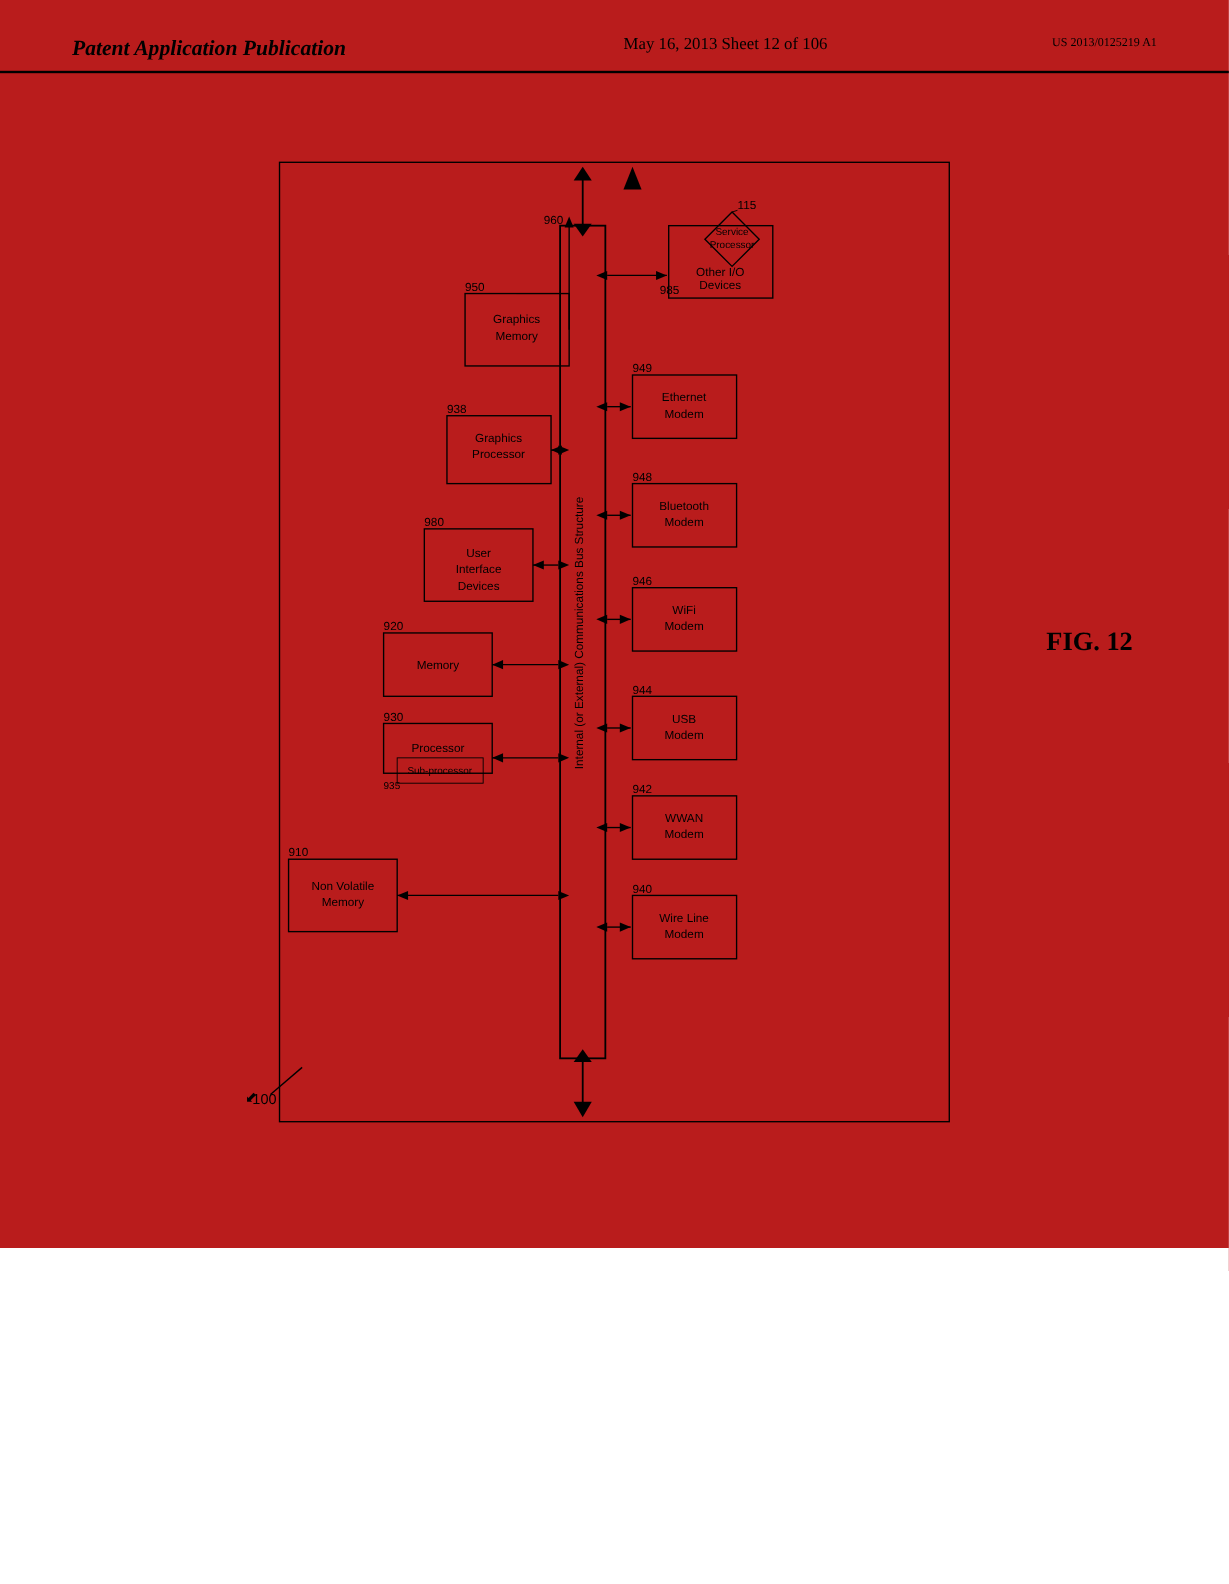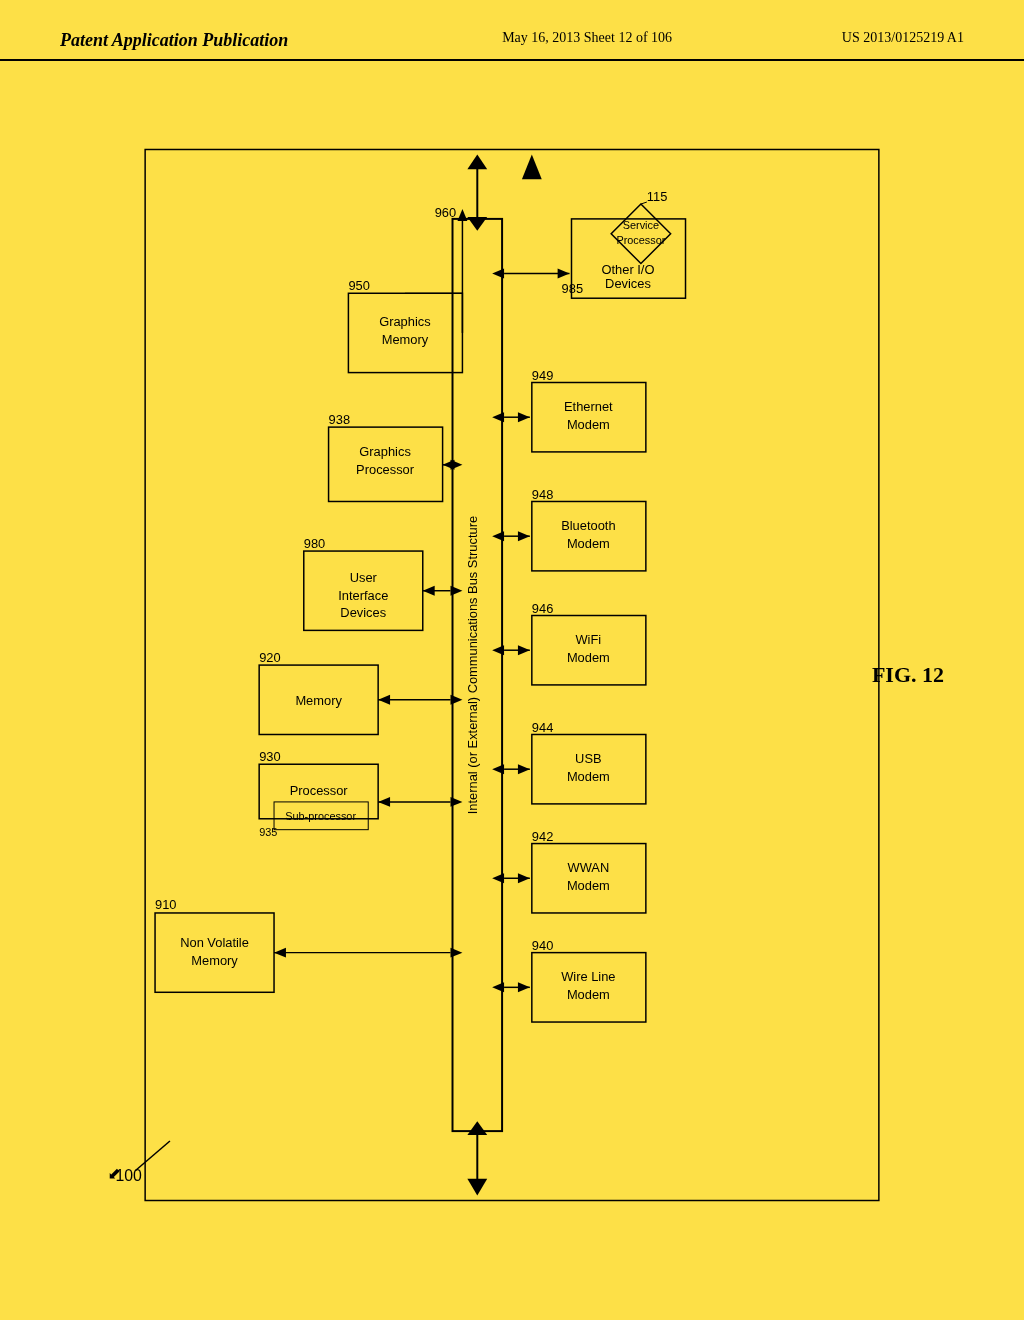--- a/index.html
+++ b/index.html
@@ -7,22 +7,22 @@
       background: #fff;
       font-family: 'Times New Roman', Times, serif;
       width: 1024px;
       height: 1320px;
       overflow: hidden;
       position: relative;
     }
 
     .page {
       width: 1024px;
-      height: 1320px;
-      background: #fde047;
+      height: 1040px;
+      background: #b91c1c;
       position: relative;
     }
 
     
     .header {
       display: flex;
       justify-content: space-between;
       align-items: flex-start;
       padding: 30px 60px 0 60px;
       border-bottom: 2px solid #000;
@@ -32,21 +32,21 @@
       font-size: 18px;
       font-weight: bold;
       font-style: italic;
     }
     .header-center {
       font-size: 14px;
       text-align: center;
       margin-left: 44px;
     }
     .header-right {
-      font-size: 14px;
+      font-size: 10px;
       text-align: left;
     }
 
     
     .diagram-area {
       position: absolute;
       top: 90px;
       left: 60px;
       right: 60px;
       bottom: 60px;

